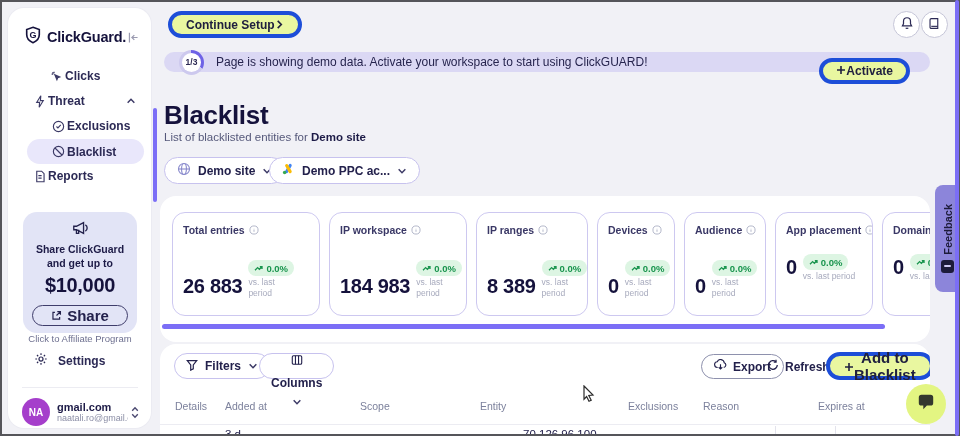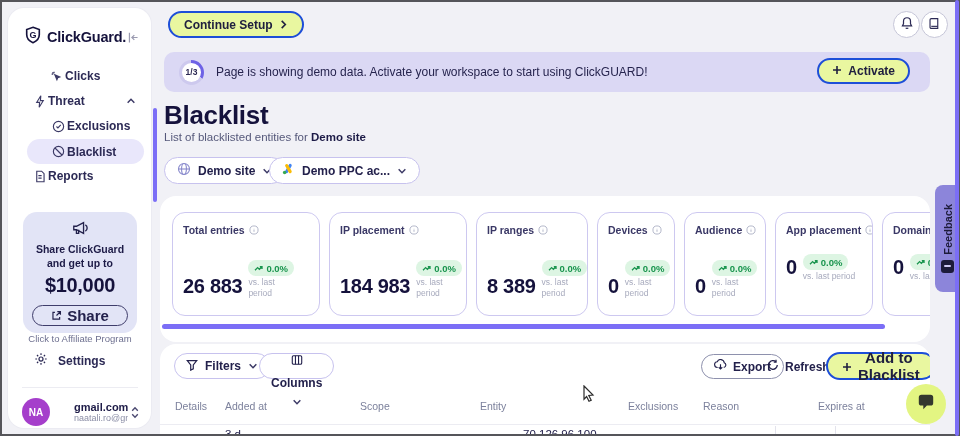--- a/index.html
+++ b/index.html
@@ -34,35 +34,35 @@
                  background:transparent; display:flex; align-items:center; justify-content:center; gap:5px;
                  font-size:15px; font-weight:600; color:#23214c; cursor:pointer; }
   .promo-aff { font-size:9.5px; color:#6e7090; margin-top:7px; }
 
   .settings-row { position:absolute; left:26px; top:344px; display:flex; align-items:center; gap:10px;
                   font-size:12px; font-weight:600; color:#2c2a55; }
   .side-divider { position:absolute; left:14px; top:379px; width:116px; height:1px; background:#ececf2; }
   .user-row { position:absolute; left:14px; top:390px; width:118px; display:flex; align-items:center; }
   .avatar { width:28px; height:28px; border-radius:50%; background:#a53ecb; color:#fff; font-size:10px;
             font-weight:bold; display:flex; align-items:center; justify-content:center; flex:0 0 28px; }
-  .user-meta { margin-left:24px; overflow:hidden; }
+  .user-meta { margin-left:7px; overflow:hidden; }
   .user-name { font-size:11px; font-weight:bold; color:#1d1b47; }
   .user-email { font-size:9px; color:#8b8ea6; white-space:nowrap; }
   .user-caret { margin-left:2px; color:#4a4870; display:flex; }
 
   
-  .lime-btn { background:#e9f7a0; border:2px solid #1d4ed8; color:#20203f; font-weight:bold;
-              border-radius:14px; display:flex; align-items:center; justify-content:center; gap:6px;
+  .lime-btn { background:#e9f7a0; border:4px solid #1d4ed8; color:#20203f; font-weight:bold;
+              border-radius:14px; display:flex; align-items:center; justify-content:center; gap:0;
               cursor:pointer; font-family:inherit; }
   .continue-setup { position:absolute; left:168px; top:11px; height:27px; padding:0 14px; font-size:12px; }
   .round-btn { position:absolute; width:27px; height:27px; border-radius:50%; border:1px solid #c6c6d8;
                background:#fff; display:flex; align-items:center; justify-content:center; color:#2c2a55; cursor:pointer; }
 
   
-  .banner { position:absolute; left:164px; top:52px; width:766px; height:40px; background:#dbd8f4;
+  .banner { position:absolute; left:164px; top:52px; width:766px; height:20px; background:#dbd8f4;
             border-radius:10px; display:flex; align-items:center; }
   .step-ring { position:relative; width:25px; height:25px; border-radius:50%; margin-left:15px;
                background:conic-gradient(#6e62e6 0 33%, #cdc9ee 33% 100%); display:flex;
                align-items:center; justify-content:center; }
   .step-ring-inner { width:19px; height:19px; border-radius:50%; background:#fff; display:flex;
                      align-items:center; justify-content:center; font-size:8.5px; font-weight:bold; color:#2a2752; }
   .banner-msg { margin-left:12px; font-size:12px; color:#26244e; }
   .activate-btn { position:absolute; right:20px; top:6px; height:26px; padding:0 13px; font-size:12px; border-radius:13px; }
 
   
@@ -356,21 +356,21 @@
                   </svg></span>
                 <span>0.0%</span>
               </span>
             <span class="vs-text">vs. last period</span>
           </span>
         </div>
       </div>
 
       <div class="card" style="width:138px;">
         <div class="card-title">
-            <span>IP placement</span>
+            <span>IP workspace</span>
             <span class="info">
               <svg width="10" height="10" viewBox="0 0 14 14" fill="none" stroke="currentColor" stroke-width="1.3">
                 <circle cx="7" cy="7" r="5.7"></circle>
                 <path d="M7 6.3v3.2M7 4.2v.3"></path>
               </svg>
             </span>
           </div>
         <div class="card-body">
           <span class="card-value">184 983</span>
           <span class="card-side">

